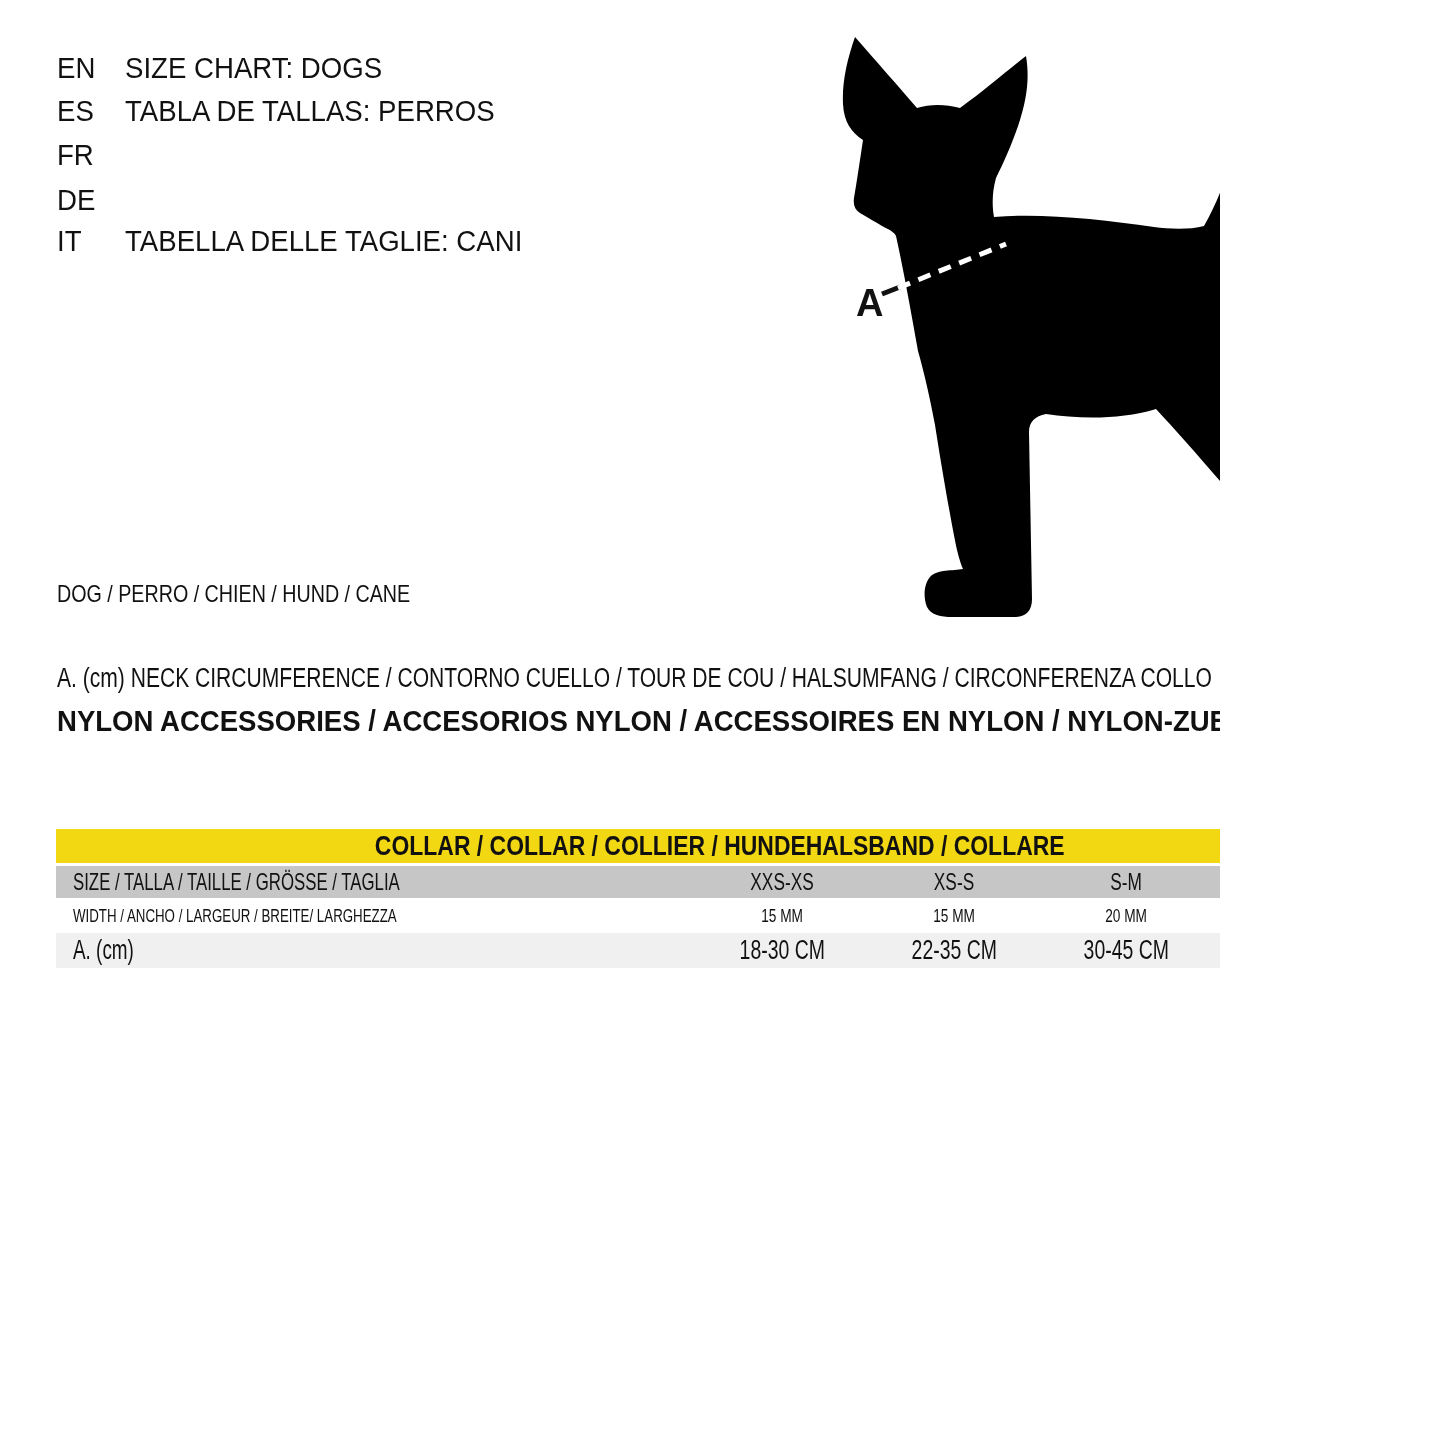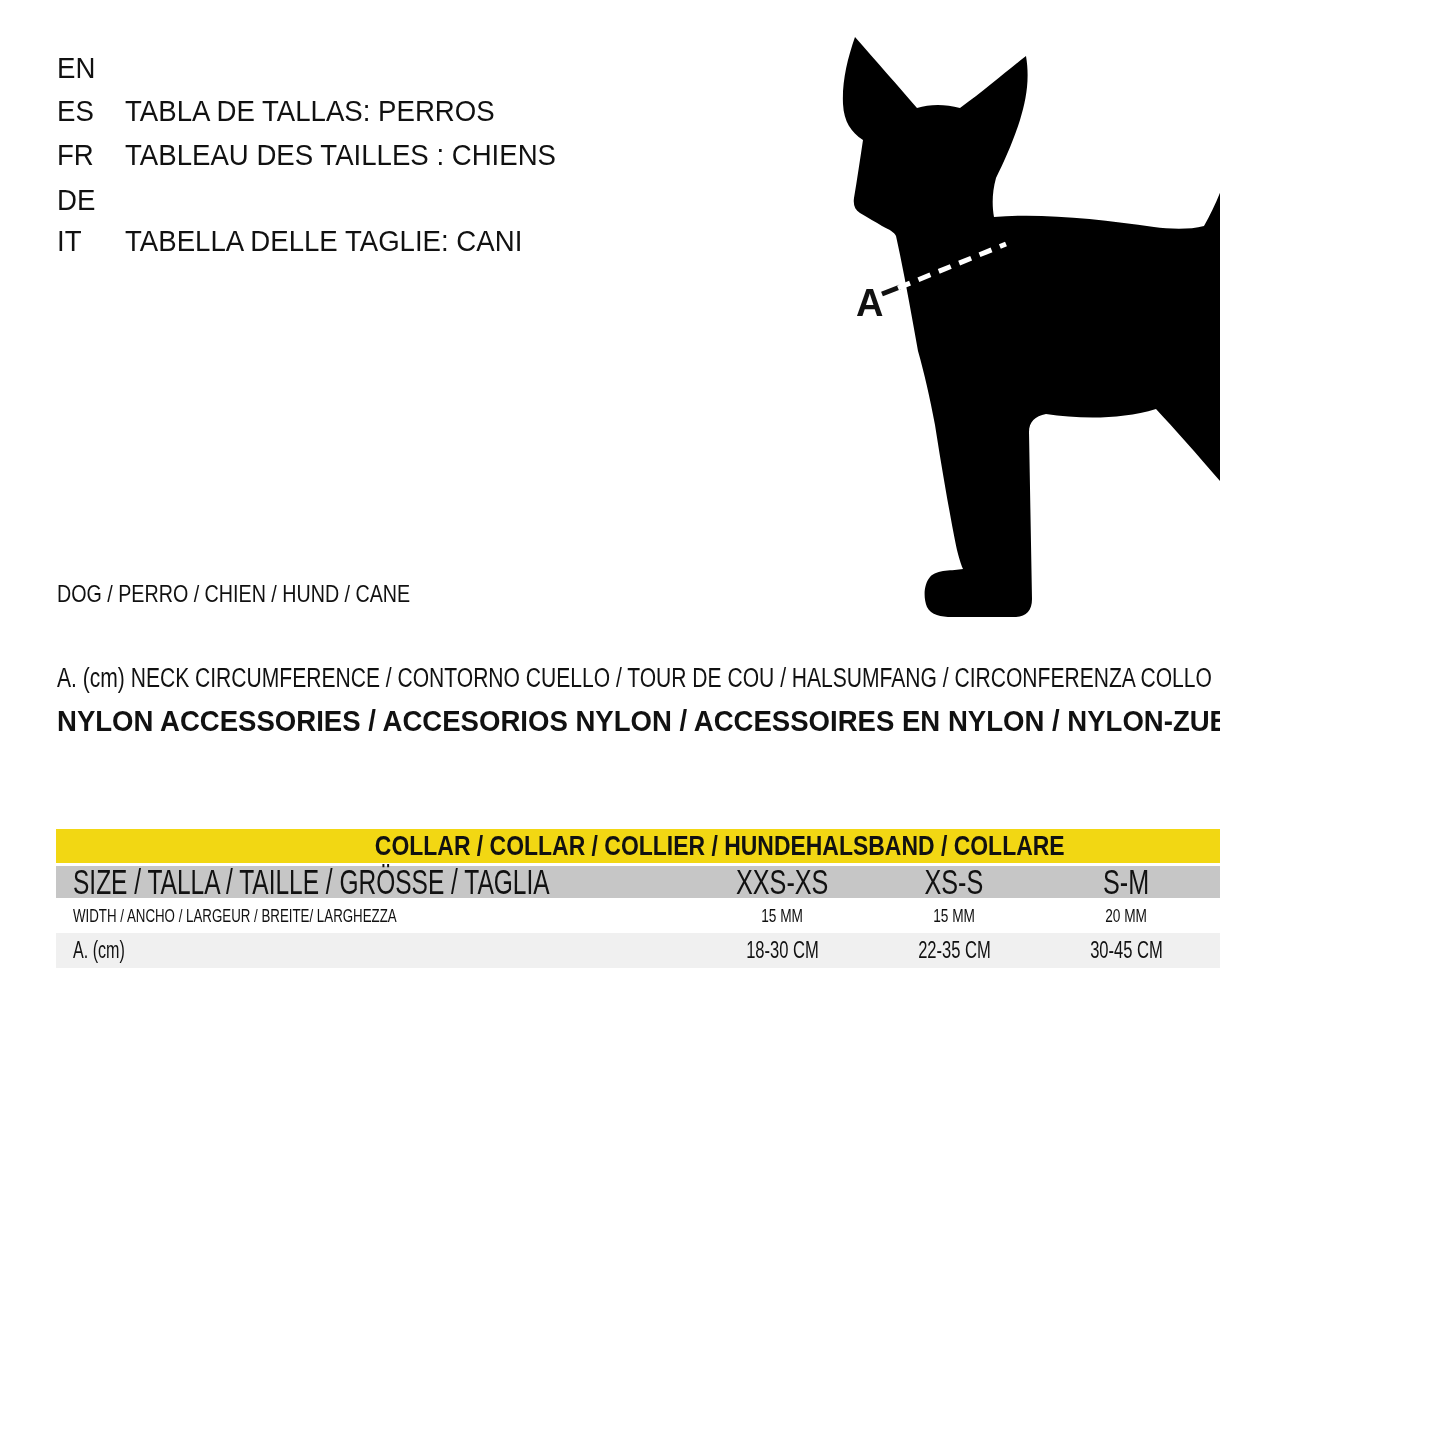--- a/index.html
+++ b/index.html
@@ -17,45 +17,45 @@
   .lang-title{position:absolute;left:125px;}
 
   
   .species{top:579px;left:57px;font-size:24px;line-height:30px;}
   .note1{top:663px;left:57px;font-size:27px;line-height:30px;}
   .note2{top:705px;left:57px;font-size:29px;line-height:32px;font-weight:bold;}
 
   
   .trow{position:absolute;left:56px;width:1327px;}
   .thead{top:829px;height:34px;line-height:34px;text-align:center;font-size:27px;font-weight:bold;}
-  .trow1{top:866px;height:32px;line-height:32px;font-size:35px;}
+  .trow1{top:866px;height:32px;line-height:32px;font-size:24px;}
   .trow2{top:898px;height:35px;line-height:35px;font-size:19px;}
-  .trow3{top:933px;height:35px;line-height:35px;font-size:23px;}
+  .trow3{top:933px;height:35px;line-height:35px;font-size:27px;}
   .tlabel{position:absolute;left:17px;top:0;height:100%;}
   .tval{position:absolute;top:0;height:100%;width:172px;text-align:center;}
   .tv0{left:640px;} .tv1{left:812px;} .tv2{left:984px;} .tv3{left:1155px;}
 
   .dog-svg{position:absolute;left:820px;top:20px;width:600px;height:620px;}
 </style>
 </head>
 <body>
 
 <div class="page">
 
   <div>
     <div class="lang-row" style="top:52px">
       <span class="lang-code"><span class="cond" style="transform:scaleX(.92)">EN</span></span>
+      <span class="lang-title"><span class="cond" style="transform:scaleX(.92)">SIZE CHART: DOGS</span></span>
     </div>
     <div class="lang-row" style="top:95px">
       <span class="lang-code"><span class="cond" style="transform:scaleX(.92)">ES</span></span>
       <span class="lang-title"><span class="cond" style="transform:scaleX(.92)">TABLA DE TALLAS: PERROS</span></span>
     </div>
     <div class="lang-row" style="top:139px">
       <span class="lang-code"><span class="cond" style="transform:scaleX(.92)">FR</span></span>
-      <span class="lang-title"><span class="cond" style="transform:scaleX(.92)">TABLEAU DES TAILLES : CHIENS</span></span>
     </div>
     <div class="lang-row" style="top:184px">
       <span class="lang-code"><span class="cond" style="transform:scaleX(.92)">DE</span></span>
     </div>
     <div class="lang-row" style="top:225px">
       <span class="lang-code"><span class="cond" style="transform:scaleX(.92)">IT</span></span>
       <span class="lang-title"><span class="cond" style="transform:scaleX(.92)">TABELLA DELLE TAGLIE: CANI</span></span>
     </div>
   </div>
 

